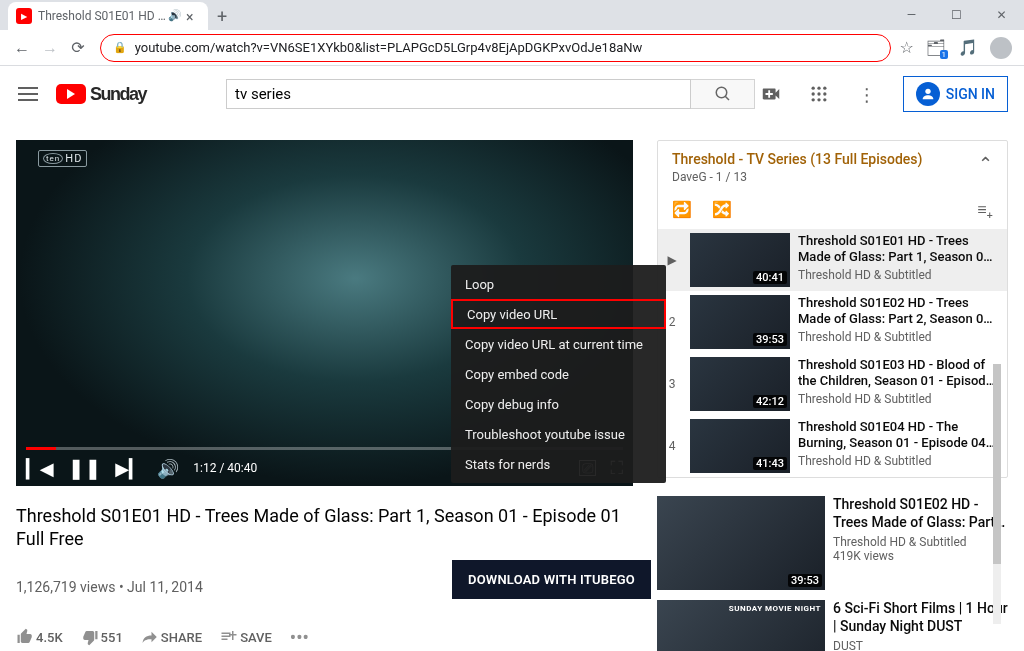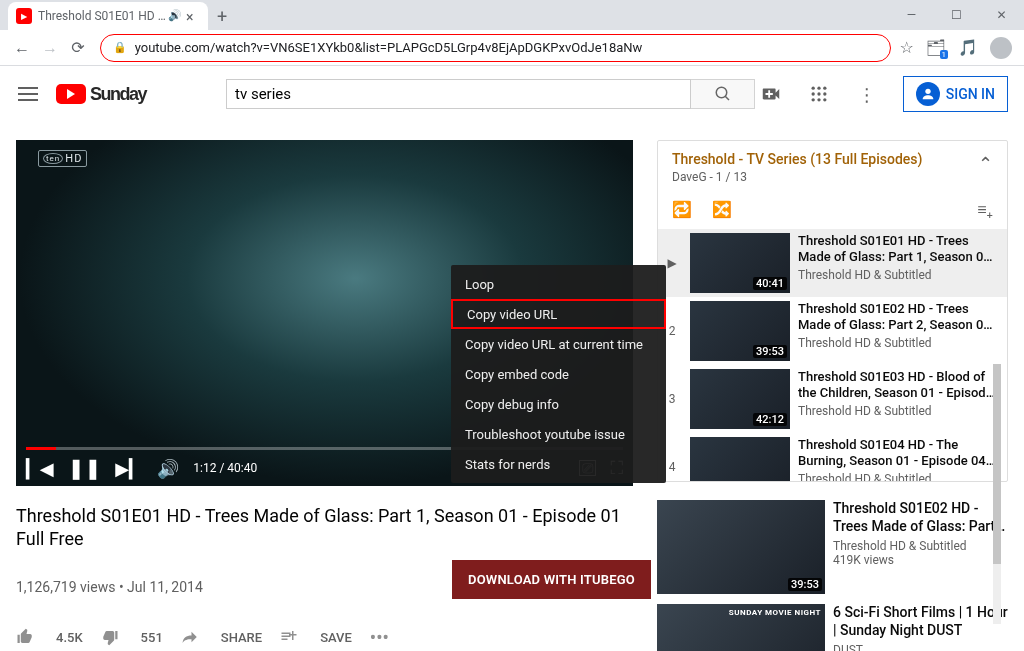--- a/index.html
+++ b/index.html
@@ -61,40 +61,40 @@
 
 
 .ctx-menu { position: absolute; left: 451px; top: 265px; width: 215px; background: rgba(28,28,28,0.95); border-radius: 2px; padding: 4px 0; z-index: 100; }
 .ctx-item { height: 30px; display: flex; align-items: center; padding: 0 14px; color: #eee; font-size: 13px; cursor: pointer; }
 .ctx-item.highlight { border: 2px solid #f00; }
 
 
 .video-title { font-size: 18px; color: #030303; margin-top: 18px; line-height: 1.3; font-weight: 400; }
 .video-meta { font-size: 14px; color: #606060; margin-top: 28px; }
 
-.dl-btn { position: absolute; left: 452px; top: 560px; background: #7f1d1d; color: #fff; font-size: 13px; font-weight: 600; padding: 12px 16px; cursor: pointer; letter-spacing: 0.2px; }
+.dl-btn { position: absolute; left: 452px; top: 560px; background: #0f172a; color: #fff; font-size: 13px; font-weight: 600; padding: 12px 16px; cursor: pointer; letter-spacing: 0.2px; }
 
 .action-row { margin-top: 32px; display: flex; align-items: center; gap: 18px; color: #606060; font-size: 13px; font-weight: 500; }
-.action-btn { display: flex; align-items: center; gap: 22px; cursor: pointer; }
+.action-btn { display: flex; align-items: center; gap: 2px; cursor: pointer; }
 .action-btn svg { width: 18px; height: 18px; fill: #909090; }
 
 
 .playlist-panel { border: 1px solid #ddd; border-radius: 2px; }
 .playlist-header { padding: 10px 14px; position: relative; }
 .playlist-title { font-size: 14px; font-weight: 500; color: #a16207; }
 .playlist-sub { font-size: 12px; color: #606060; margin-top: 3px; }
 .playlist-collapse { position: absolute; right: 14px; top: 12px; cursor: pointer; font-size: 18px; color: #606060; }
 .playlist-ctrl { padding: 6px 14px 10px; display: flex; gap: 20px; color: #606060; font-size: 16px; }
 .playlist-ctrl-right { margin-left: auto; }
 
 .playlist-items { max-height: 252px; overflow-y: auto; }
 .pl-item { display: flex; padding: 4px 8px 4px 4px; gap: 8px; cursor: pointer; }
 .pl-item.active { background: #eee; }
 .pl-idx { width: 20px; display: flex; align-items: center; justify-content: center; font-size: 12px; color: #606060; }
-.pl-thumb { width: 100px; height: 60px; background: linear-gradient(135deg,#2a3540,#1a2028); position: relative; flex-shrink: 0; }
+.pl-thumb { width: 100px; height: 54px; background: linear-gradient(135deg,#2a3540,#1a2028); position: relative; flex-shrink: 0; }
 .pl-dur { position: absolute; right: 3px; bottom: 3px; background: rgba(0,0,0,0.85); color: #fff; font-size: 11px; padding: 0 3px; border-radius: 2px; font-weight: 500; }
 .pl-info { flex: 1; min-width: 0; }
 .pl-title { font-size: 13px; font-weight: 500; color: #0a0a0a; line-height: 1.25; display: -webkit-box; -webkit-line-clamp: 2; -webkit-box-orient: vertical; overflow: hidden; }
 .pl-ch { font-size: 12px; color: #606060; margin-top: 2px; }
 
 
 .suggest { margin-top: 18px; }
 .sg-item { display: flex; gap: 8px; margin-bottom: 10px; cursor: pointer; }
 .sg-thumb { width: 168px; height: 94px; background: linear-gradient(135deg,#3a4550,#1a2028); position: relative; flex-shrink: 0; }
 .sg-overlay { position: absolute; top: 4px; left: 0; right: 4px; text-align: right; color: #fff; font-size: 8px; font-weight: 700; letter-spacing: 0.5px; }

